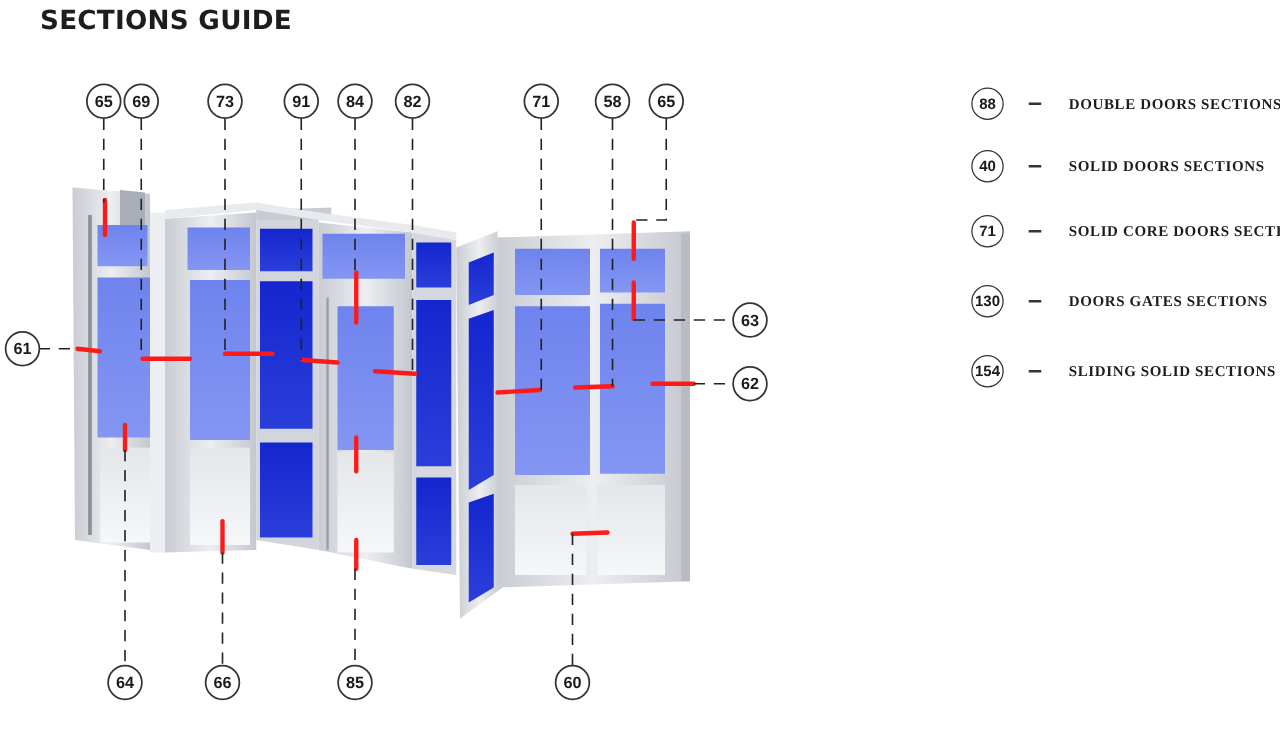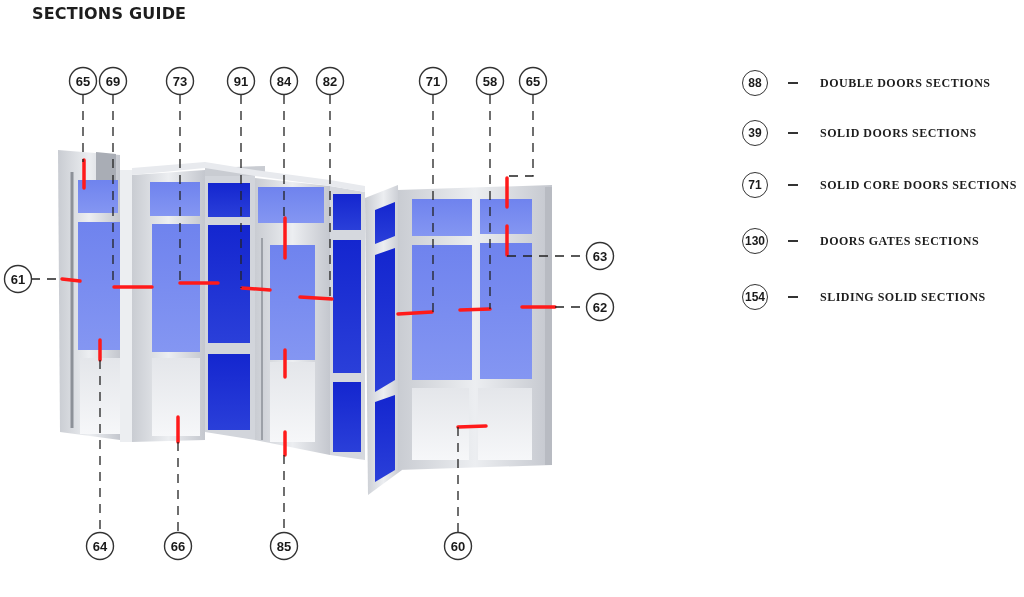--- a/index.html
+++ b/index.html
@@ -1,27 +1,27 @@
 <!DOCTYPE html>
 <html><head>
 <meta charset="utf-8">
 <style>
   html, body { margin:0; padding:0; background:#ffffff; }
   body { width:1024px; height:597px; position:relative; overflow:hidden;
          font-family:"Liberation Sans", "DejaVu Sans", sans-serif; }
-  .title { position:absolute; left:32px; top:4px; font-size:16px; font-weight:700;
+  .title { position:absolute; left:32px; top:4px; font-size:21px; font-weight:700;
            color:#1d1d1d; letter-spacing:0.2px; font-family:"DejaVu Sans", sans-serif; }
   #diagram { position:absolute; left:0; top:0; width:1024px; height:597px; }
   .callout-text { font-family:"Liberation Sans", "DejaVu Sans", sans-serif; font-weight:700;
                   font-size:13px; fill:#1a1a1a; }
   .legend { position:absolute; left:742px; top:68px; width:280px; }
   .legend-item { position:absolute; left:0; height:30px; display:flex; align-items:center; }
   .legend-badge { width:26px; height:26px; border:1.4px solid #333; border-radius:50%;
                   box-sizing:border-box; display:flex; align-items:center; justify-content:center;
-                  font-size:12px; font-weight:700; color:#1a1a1a; background:#fff; }
+                  font-size:12px; font-weight:700; color:#1a1a1a; background:#fff;margin-left:35px; }
   .legend-dash { width:10px; height:1.5px; background:#333; margin-left:20px; }
   .legend-label { margin-left:22px; font-size:12px; font-weight:700; letter-spacing:0.5px;
                   color:#1d1d1d; font-family:Liberation Serif, serif; white-space:nowrap; }
 </style>
 </head>
 <body>
 
 <div class="title">SECTIONS GUIDE</div>
 
 <svg id="diagram" viewBox="0 0 1024 597" xmlns="http://www.w3.org/2000/svg">
@@ -215,21 +215,21 @@
     </g>
 </svg>
 
 <div class="legend">
   <div class="legend-item" style="top:0px">
     <div class="legend-badge">88</div>
     <div class="legend-dash"></div>
     <div class="legend-label">DOUBLE DOORS SECTIONS</div>
   </div>
   <div class="legend-item" style="top:50px">
-    <div class="legend-badge">39</div>
+    <div class="legend-badge">40</div>
     <div class="legend-dash"></div>
     <div class="legend-label">SOLID DOORS SECTIONS</div>
   </div>
   <div class="legend-item" style="top:102px">
     <div class="legend-badge">71</div>
     <div class="legend-dash"></div>
     <div class="legend-label">SOLID CORE DOORS SECTIONS</div>
   </div>
   <div class="legend-item" style="top:158px">
     <div class="legend-badge">130</div>

